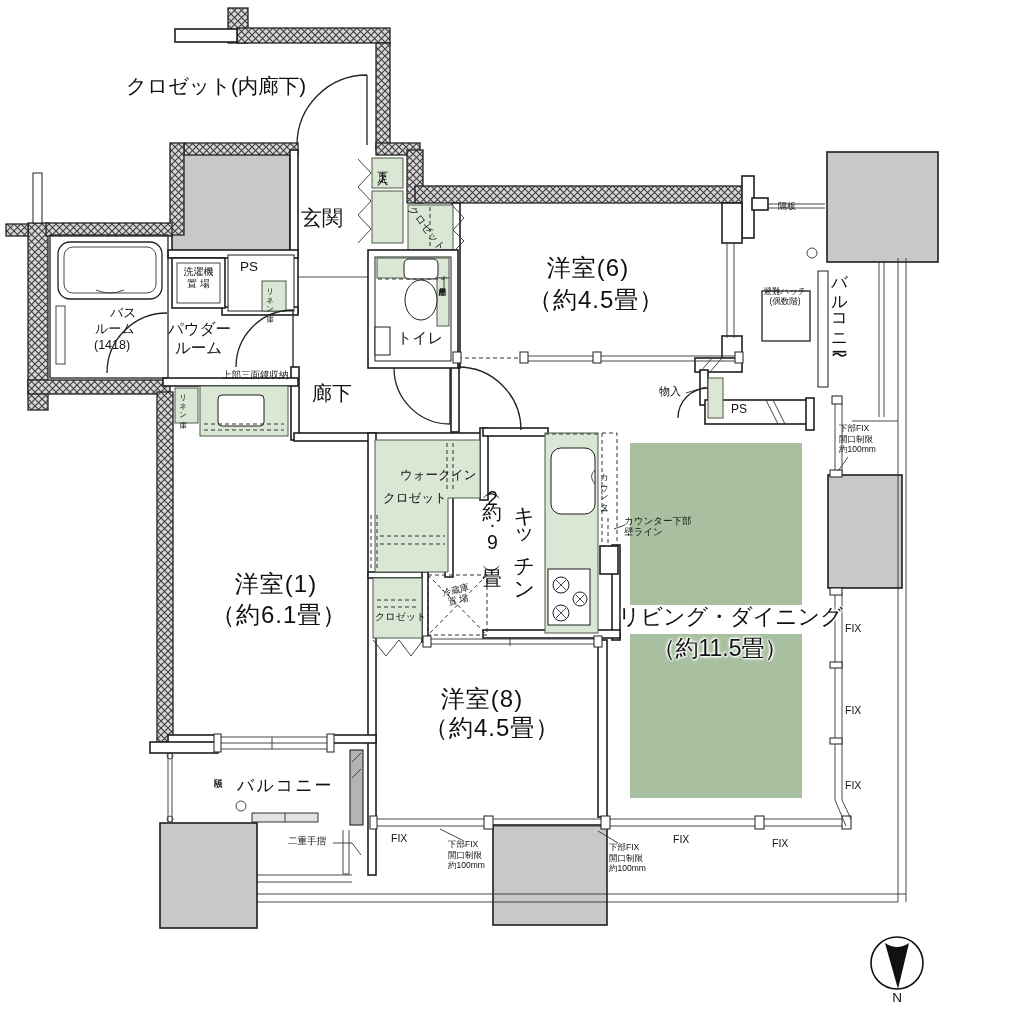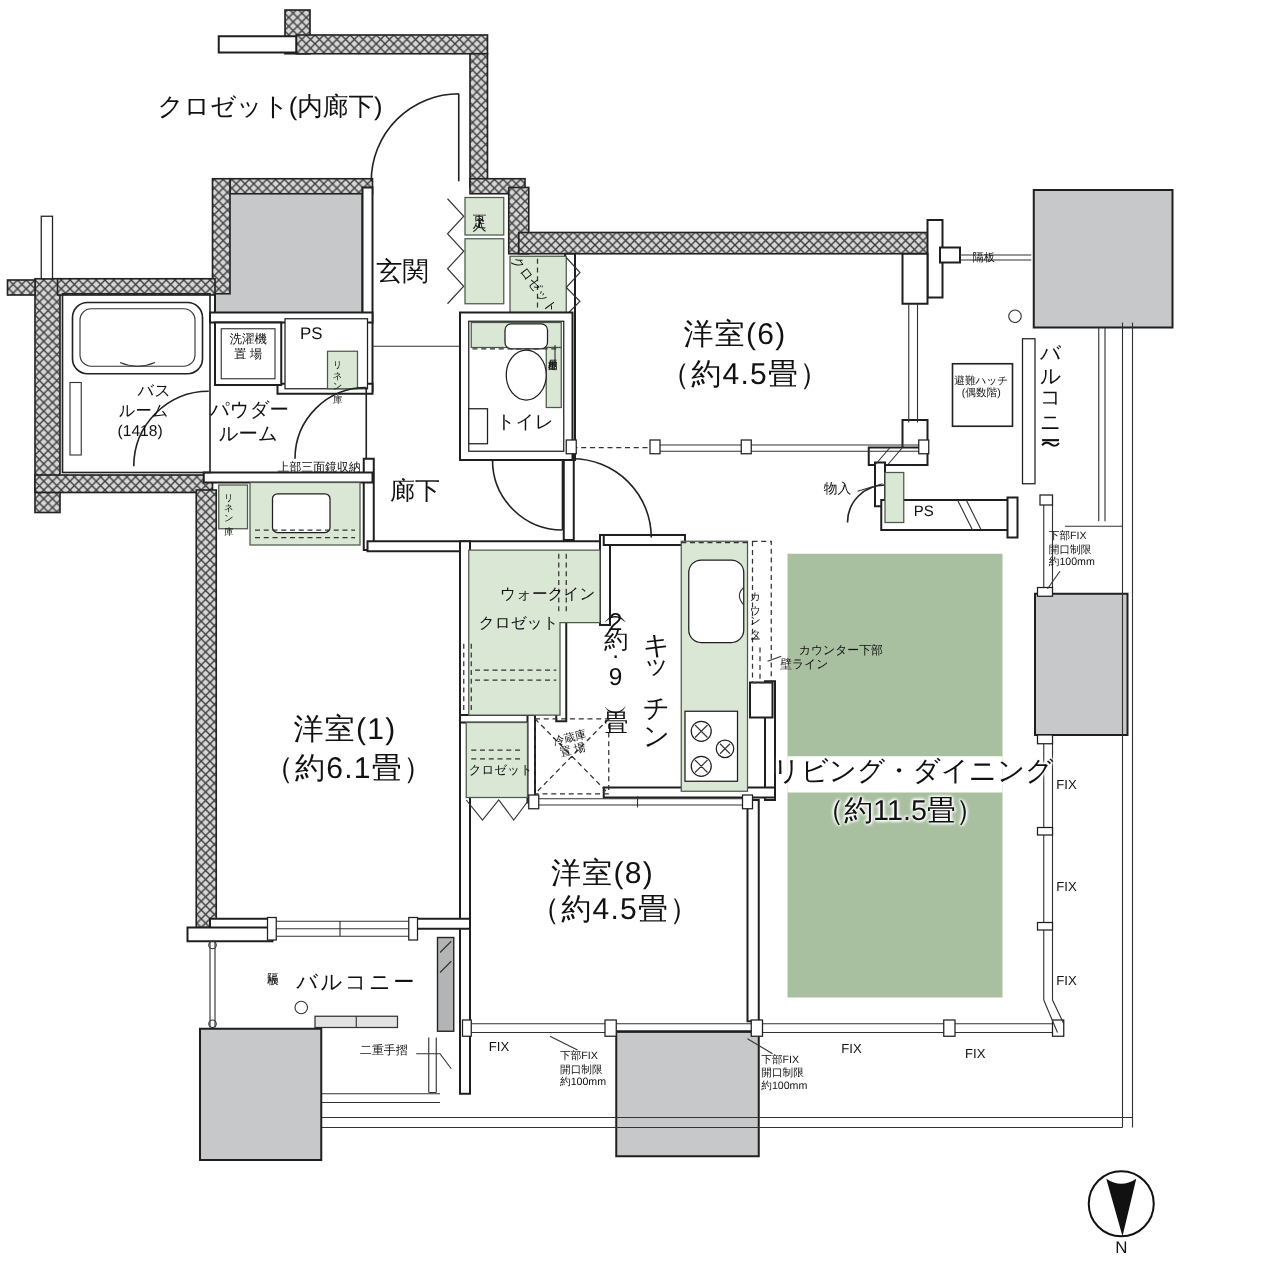--- a/index.html
+++ b/index.html
@@ -277,21 +277,21 @@
   <div class="lbl" style="left:126px;top:74px;font-size:20.5px;">クロゼット(内廊下)</div>
   <div class="lbl" style="left:301px;top:206px;font-size:21px;">玄関</div>
   <div class="lbl v" style="left:376px;top:163px;font-size:11px;">下足入</div>
   <div class="lbl" style="left:416px;top:203px;font-size:10.5px;transform:rotate(53deg);transform-origin:0 0;">クロゼット</div>
 
   <div class="lbl c big halo" style="left:528px;top:254px;width:120px;">洋室(6)</div>
   <div class="lbl c big halo" style="left:528px;top:286px;width:120px;">（約4.5畳）</div>
 
   <div class="lbl" style="left:778px;top:201px;font-size:9px;">隔板</div>
   <div class="lbl v" style="left:830px;top:264px;font-size:16.5px;">バルコニー〜</div>
-  <div class="lbl c" style="left:762px;top:300px;width:46px;font-size:8.5px;">
+  <div class="lbl c" style="left:762px;top:287px;width:46px;font-size:8.5px;">
     <div>避難ハッチ</div>
     <div>(偶数階)</div>
   </div>
 
   <div class="lbl c" style="left:173px;top:266px;width:51px;font-size:10px;">
     <div>洗濯機</div>
     <div>置 場</div>
   </div>
   <div class="lbl" style="left:240px;top:259px;font-size:13.5px;">PS</div>
   <div class="lbl v" style="left:265px;top:283px;font-size:7.5px;letter-spacing:0;">リネン庫</div>
@@ -313,21 +313,21 @@
 
   <div class="lbl" style="left:659px;top:385px;font-size:11px;">物入</div>
   <div class="lbl" style="left:731px;top:403px;font-size:12px;">PS</div>
 
   <div class="lbl" style="left:376px;top:468px;font-size:12.5px;margin-left:24px;">ウォークイン</div>
   <div class="lbl" style="left:383px;top:491px;font-size:12.5px;">クロゼット</div>
 
   <div class="lbl v" style="left:512px;top:492px;font-size:21px;">キッチン</div>
   <div class="lbl v" style="left:481px;top:487px;font-size:19.5px;letter-spacing:0;">（約2.9畳）</div>
   <div class="lbl v" style="left:599px;top:468px;font-size:8.5px;letter-spacing:0;">カウンター</div>
-  <div class="lbl" style="left:624px;top:516px;font-size:9.5px;margin-left:15px;">カウンター下部</div>
+  <div class="lbl" style="left:624px;top:516px;font-size:9.5px;">カウンター下部</div>
   <div class="lbl" style="left:624px;top:527px;font-size:9.5px;">壁ライン</div>
 
   <div class="lbl c" style="left:431px;top:585px;width:52px;font-size:9px;transform:rotate(-14deg);">
     <div>冷蔵庫</div>
     <div>置 場</div>
   </div>
   <div class="lbl" style="left:375px;top:611px;font-size:10px;">クロゼット</div>
 
   <div class="lbl c big halo" style="left:216px;top:570px;width:120px;">洋室(1)</div>
   <div class="lbl c big halo" style="left:211px;top:601px;width:120px;">（約6.1畳）</div>

